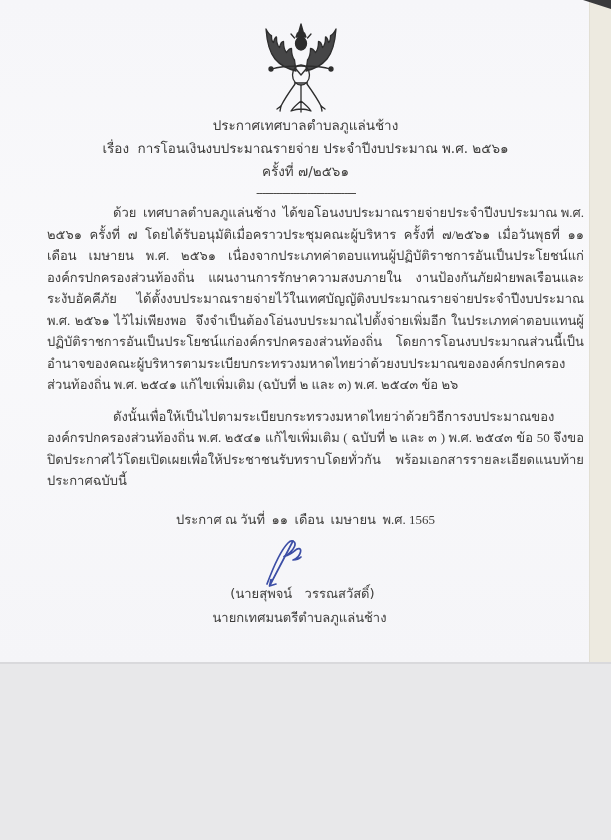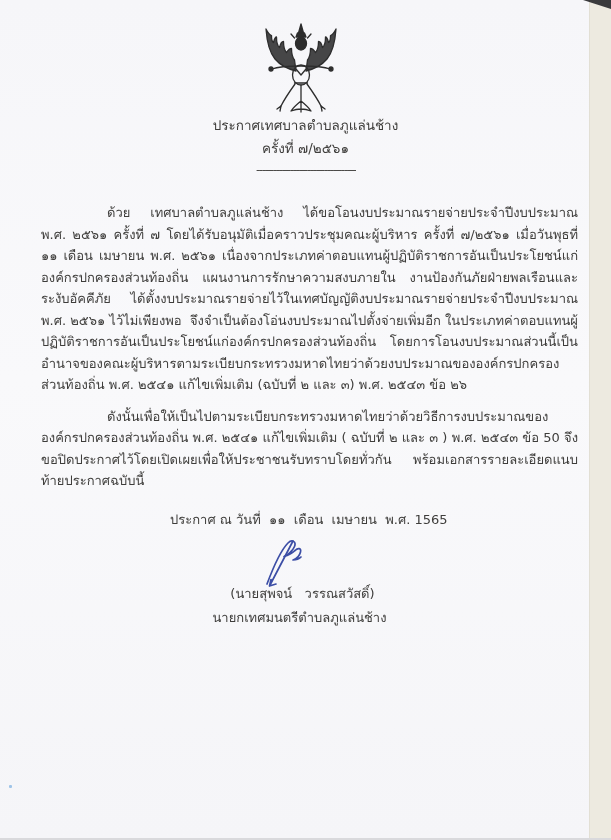--- a/index.html
+++ b/index.html
@@ -1,35 +1,35 @@
 <!DOCTYPE html>
 <html><head>
 <meta charset="utf-8">
 <style>
   html,body{margin:0;padding:0;}
   body{width:611px;height:840px;overflow:hidden;background:#e8e8ea;}
   .page{
-    position:relative;width:611px;height:840px;overflow:hidden;
+    position:relative;width:611px;height:664px;overflow:hidden;
     background:linear-gradient(180deg,#f6f6f9 0%,#f9f9fb 45%,#f5f5f8 100%);
     font-family:"DejaVu Sans",sans-serif;
     color:#3e3d3b;
   }
   .edge-strip{position:absolute;right:0;top:0;bottom:0;width:21px;background:#edeae0;border-left:1px solid #e2dfd4;}
   .corner-shadow{position:absolute;right:0;top:0;width:28px;height:9px;background:#3a3a3c;clip-path:polygon(0 0,100% 0,100% 100%);}
   .bottom-edge{position:absolute;left:0;right:0;bottom:0;height:2px;background:#d9d9dc;}
   .speck{position:absolute;left:9px;top:785px;width:3px;height:3px;background:#9fc4e8;border-radius:1px;}
 
   .emblem{position:absolute;left:258px;top:23px;width:86px;height:92px;}
 
   .doc-text{white-space:pre-wrap;}
 
   .header{position:absolute;left:0;top:114px;width:611px;text-align:center;font-size:13.5px;line-height:23px;}
   .divider{margin-top:3px;font-size:12px;letter-spacing:-1.5px;color:#4c4b49;line-height:14px;}
 
-  .body-block{position:absolute;left:41px;top:202px;width:537px;font-size:13px;line-height:21.5px;text-align:justify;}
+  .body-block{position:absolute;left:47px;top:202px;width:537px;font-size:13px;line-height:21.5px;text-align:justify;font-family:Liberation Serif, serif;}
   .body-block p{margin:0;}
   .p1{text-indent:66px;}
   .p2{margin-top:10px !important;text-indent:66px;}
   .closing{margin-top:14px !important;text-indent:92px;text-align:left;}
   .date-line{margin-top:17px !important;text-indent:129px;text-align:left;}
 
   .signature-ink{position:absolute;left:256px;top:535px;width:54px;height:56px;}
   .sig-name{position:absolute;left:0;top:583px;width:611px;text-align:center;font-size:13px;transform:translateX(-3px);}
   .sig-title{position:absolute;left:0;top:607px;width:611px;text-align:center;font-size:13px;transform:translateX(-6px);}
 </style>
@@ -67,20 +67,21 @@
         <path d="M37 61 C 32 68 27 75 23 83 M49 61 C 54 68 59 75 63 83"></path>
         <path d="M23 83 l-4 3 M23 83 l-1 5 M63 83 l4 3 M63 83 l1 5"></path>
 
         <path d="M43 62 V 78 M43 78 C 38 82 35 85 33 88 M43 78 C 48 82 51 85 53 88 M43 78 V 89 M33 88 Q 43 84 53 88"></path>
       </g>
     </svg>
   </div>
 
   <div class="header">
     <div class="doc-text">ประกาศเทศบาลตำบลภูแล่นช้าง</div>
+    <div class="doc-text">เรื่อง  การโอนเงินงบประมาณรายจ่าย ประจำปีงบประมาณ พ.ศ. ๒๕๖๑</div>
     <div class="doc-text">ครั้งที่ ๗/๒๕๖๑</div>
     <div class="divider">-----------------------------------</div>
   </div>
 
   <div class="body-block">
     <p class="p1 doc-text">ด้วย  เทศบาลตำบลภูแล่นช้าง  ได้ขอโอนงบประมาณรายจ่ายประจำปีงบประมาณ พ.ศ. ๒๕๖๑ ครั้งที่ ๗ โดยได้รับอนุมัติเมื่อคราวประชุมคณะผู้บริหาร ครั้งที่ ๗/๒๕๖๑ เมื่อวันพุธที่ ๑๑ เดือน เมษายน พ.ศ. ๒๕๖๑ เนื่องจากประเภทค่าตอบแทนผู้ปฏิบัติราชการอันเป็นประโยชน์แก่องค์กรปกครองส่วนท้องถิ่น แผนงานการรักษาความสงบภายใน งานป้องกันภัยฝ่ายพลเรือนและระงับอัคคีภัย ได้ตั้งงบประมาณรายจ่ายไว้ในเทศบัญญัติงบประมาณรายจ่ายประจำปีงบประมาณ พ.ศ. ๒๕๖๑ ไว้ไม่เพียงพอ  จึงจำเป็นต้องโอ่นงบประมาณไปตั้งจ่ายเพิ่มอีก ในประเภทค่าตอบแทนผู้ปฏิบัติราชการอันเป็นประโยชน์แก่องค์กรปกครองส่วนท้องถิ่น โดยการโอนงบประมาณส่วนนี้เป็นอำนาจของคณะผู้บริหารตามระเบียบกระทรวงมหาดไทยว่าด้วยงบประมาณขององค์กรปกครองส่วนท้องถิ่น พ.ศ. ๒๕๔๑ แก้ไขเพิ่มเติม (ฉบับที่ ๒ และ ๓) พ.ศ. ๒๕๔๓ ข้อ ๒๖</p>
     <p class="p2 doc-text">ดังนั้นเพื่อให้เป็นไปตามระเบียบกระทรวงมหาดไทยว่าด้วยวิธีการงบประมาณขององค์กรปกครองส่วนท้องถิ่น พ.ศ. ๒๕๔๑ แก้ไขเพิ่มเติม ( ฉบับที่ ๒ และ ๓ ) พ.ศ. ๒๕๔๓ ข้อ 50 จึงขอปิดประกาศไว้โดยเปิดเผยเพื่อให้ประชาชนรับทราบโดยทั่วกัน พร้อมเอกสารรายละเอียดแนบท้ายประกาศฉบับนี้</p>
     <p class="date-line doc-text">ประกาศ ณ วันที่  ๑๑  เดือน  เมษายน  พ.ศ. 1565</p>
   </div>
 

